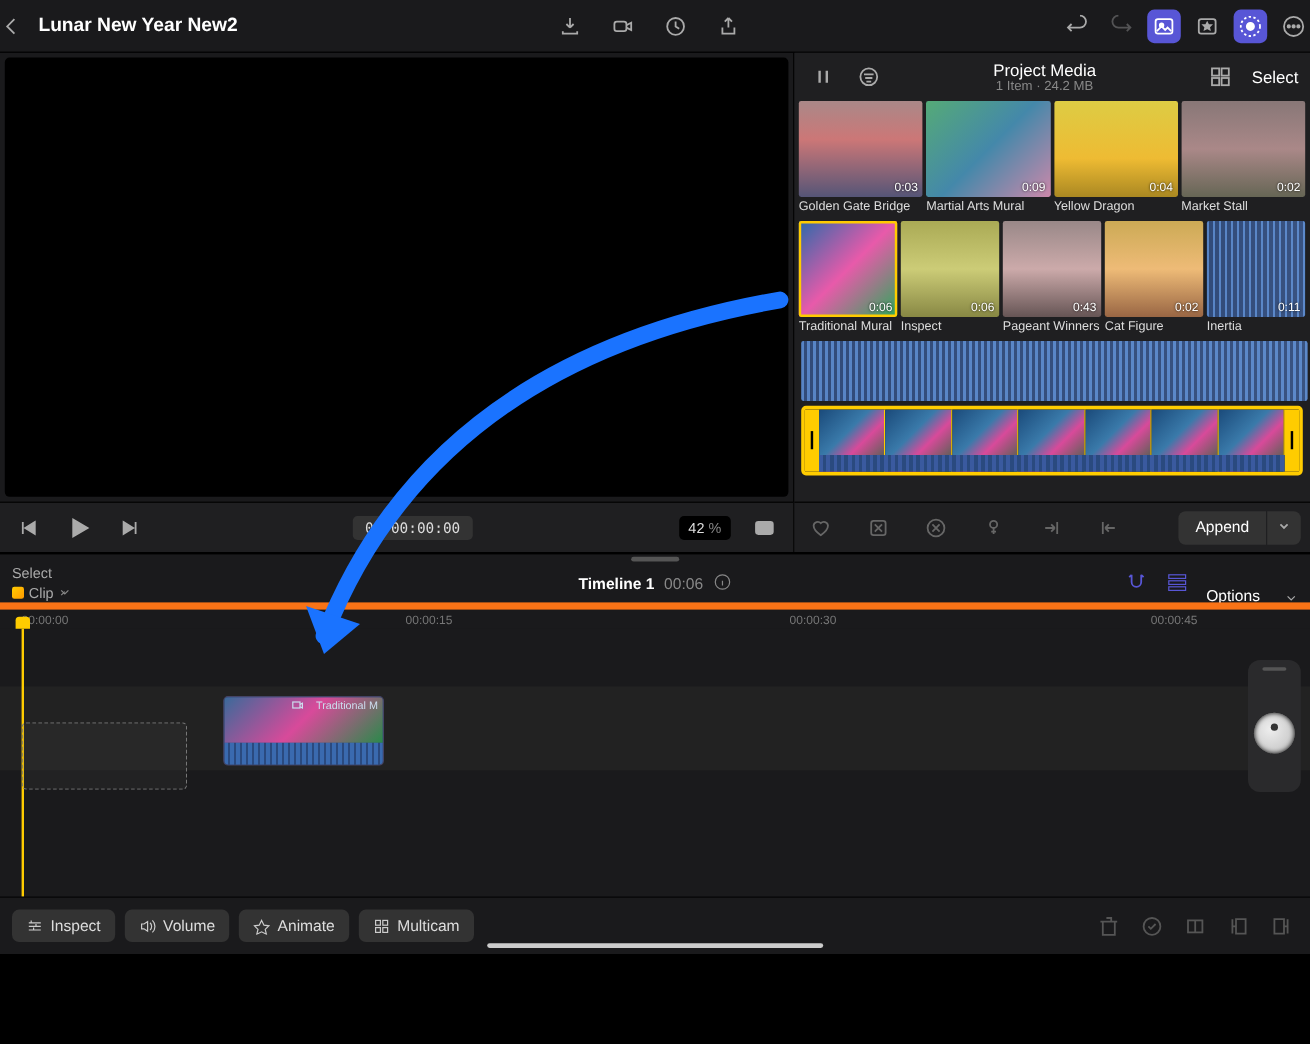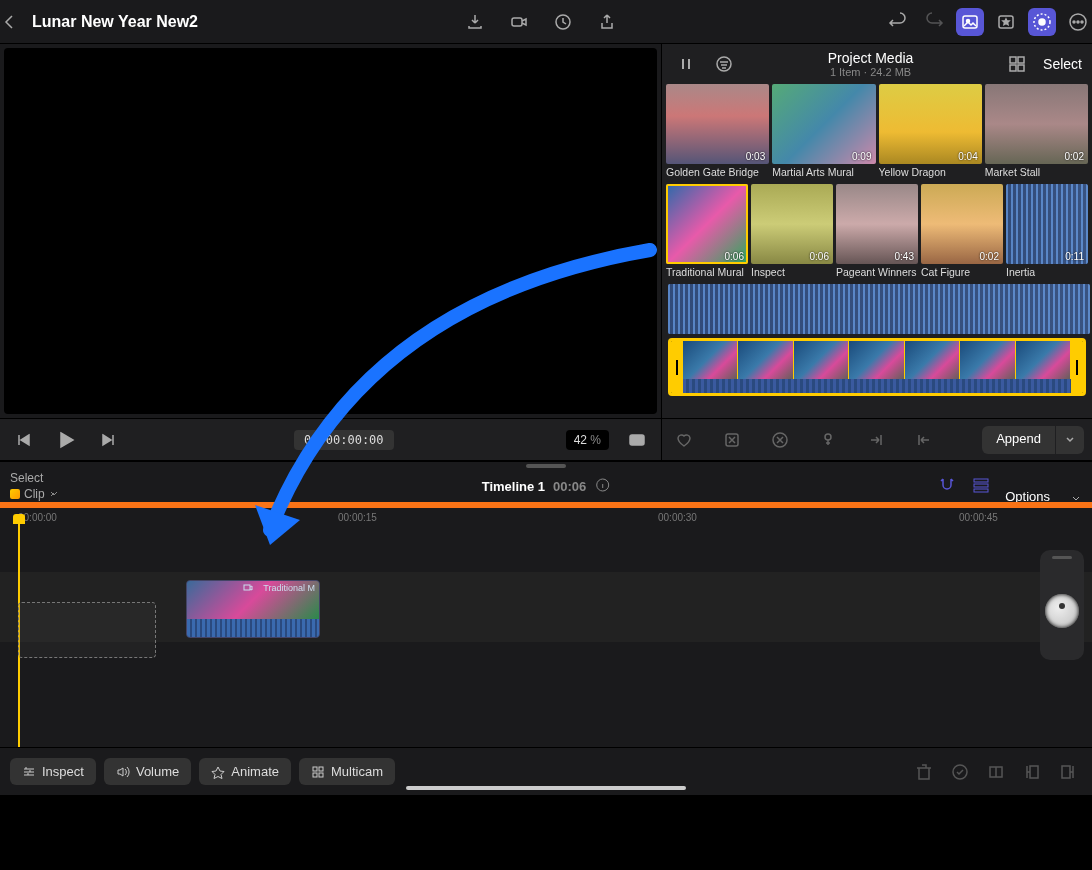--- a/index.html
+++ b/index.html
@@ -59,21 +59,21 @@
 
 
 .timeline-area { height: 335px; background: #1a1a1c; display: flex; flex-direction: column; border-top: 2px solid #000; }
 .timeline-header { height: 32px; display: flex; align-items: center; padding: 0 10px; }
 .drag-handle { width:40px; height:4px; background:#555; border-radius:2px; margin:0 auto;}
 .tl-left { font-size: 12px; color: #aaa; }
 .tl-select { display:flex; align-items:center; gap:4px; font-size:12px; color:#aaa; }
 .clip-badge { width:10px; height:10px; background: linear-gradient(135deg,#ffcc00,#ff9900); border-radius:2px; }
 .tl-center { position:absolute; left:50%; transform:translateX(-50%); display:flex; align-items:center; gap:8px; font-size:13px; }
 .tl-center .name { font-weight:600; }
-.tl-center .dur { color:#888;font-weight:bold; }
+.tl-center .dur { color:#888; }
 .tl-right { margin-left:auto; display:flex; align-items:center; gap:14px; font-size:13px; }
 .tl-right svg { stroke:#5856d6; fill:none; }
 .tl-right .options { display:flex; align-items:flex-end; gap:20px;margin-top:20px; }
 
 .ruler { height: 22px; position: relative; color:#777; font-size:10px; font-family:monospace; border-top:6px solid #f97316; }
 .ruler .tick { position:absolute; top:4px; }
 .tracks { flex:1; position:relative; background:#1a1a1c; }
 .playhead { position:absolute; left:18px; top:0; bottom:0; width:2px; background:#ffcc00; }
 .playhead::before { content:""; position:absolute; top:-10px; left:-5px; width:12px; height:10px; background:#ffcc00; border-radius:3px 3px 0 0; }
 .track-bg { position:absolute; left:0; right:0; top:48px; height:70px; background:#222; }

